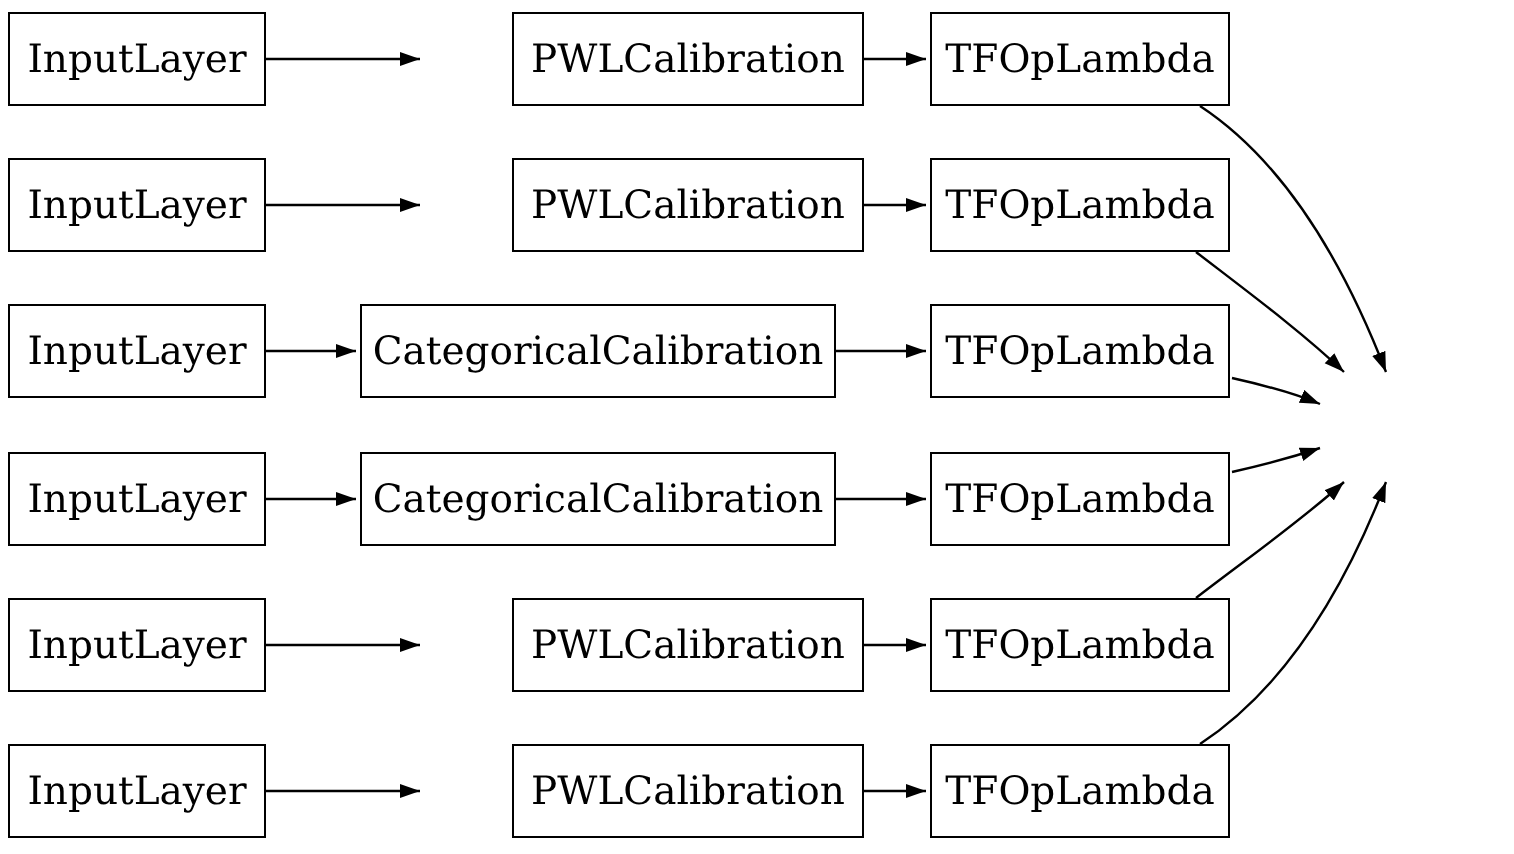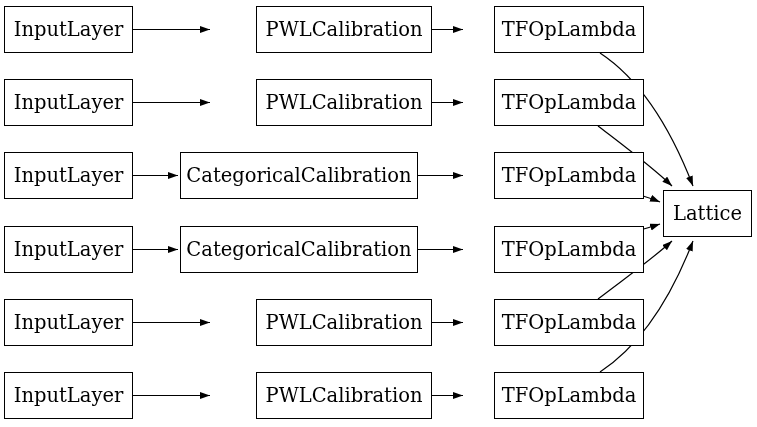--- a/index.html
+++ b/index.html
@@ -32,21 +32,21 @@
     line-height: 1;
     display: flex;
     align-items: center;
     justify-content: center;
     white-space: nowrap;
   }
   
   .col-input   { left: 4px;   width: 129px; }
   .col-pwl     { left: 212px; width: 176px; margin-left: 44px; }
   .col-cat     { left: 180px; width: 238px; }
-  .col-op      { left: 465px; width: 150px; margin-left: 29px; }
+  .col-op      { left: 465px; width: 150px; }
   .col-lattice { left: 663px; width: 89px;  }
   .row-1 { top: 6px; }
   .row-2 { top: 79px; }
   .row-3 { top: 152px; }
   .row-4 { top: 226px; }
   .row-5 { top: 299px; }
   .row-6 { top: 372px; }
   .row-lattice { top: 190px; }
 </style>
 </head>
@@ -100,15 +100,14 @@
   <div class="node col-op row-4">TFOpLambda</div>
 
   <div class="node col-input row-5">InputLayer</div>
   <div class="node col-pwl row-5">PWLCalibration</div>
   <div class="node col-op row-5">TFOpLambda</div>
 
   <div class="node col-input row-6">InputLayer</div>
   <div class="node col-pwl row-6">PWLCalibration</div>
   <div class="node col-op row-6">TFOpLambda</div>
 
-  <div class="node col-lattice row-lattice">Lattice</div>
 
 </div>
 
 </body></html>

